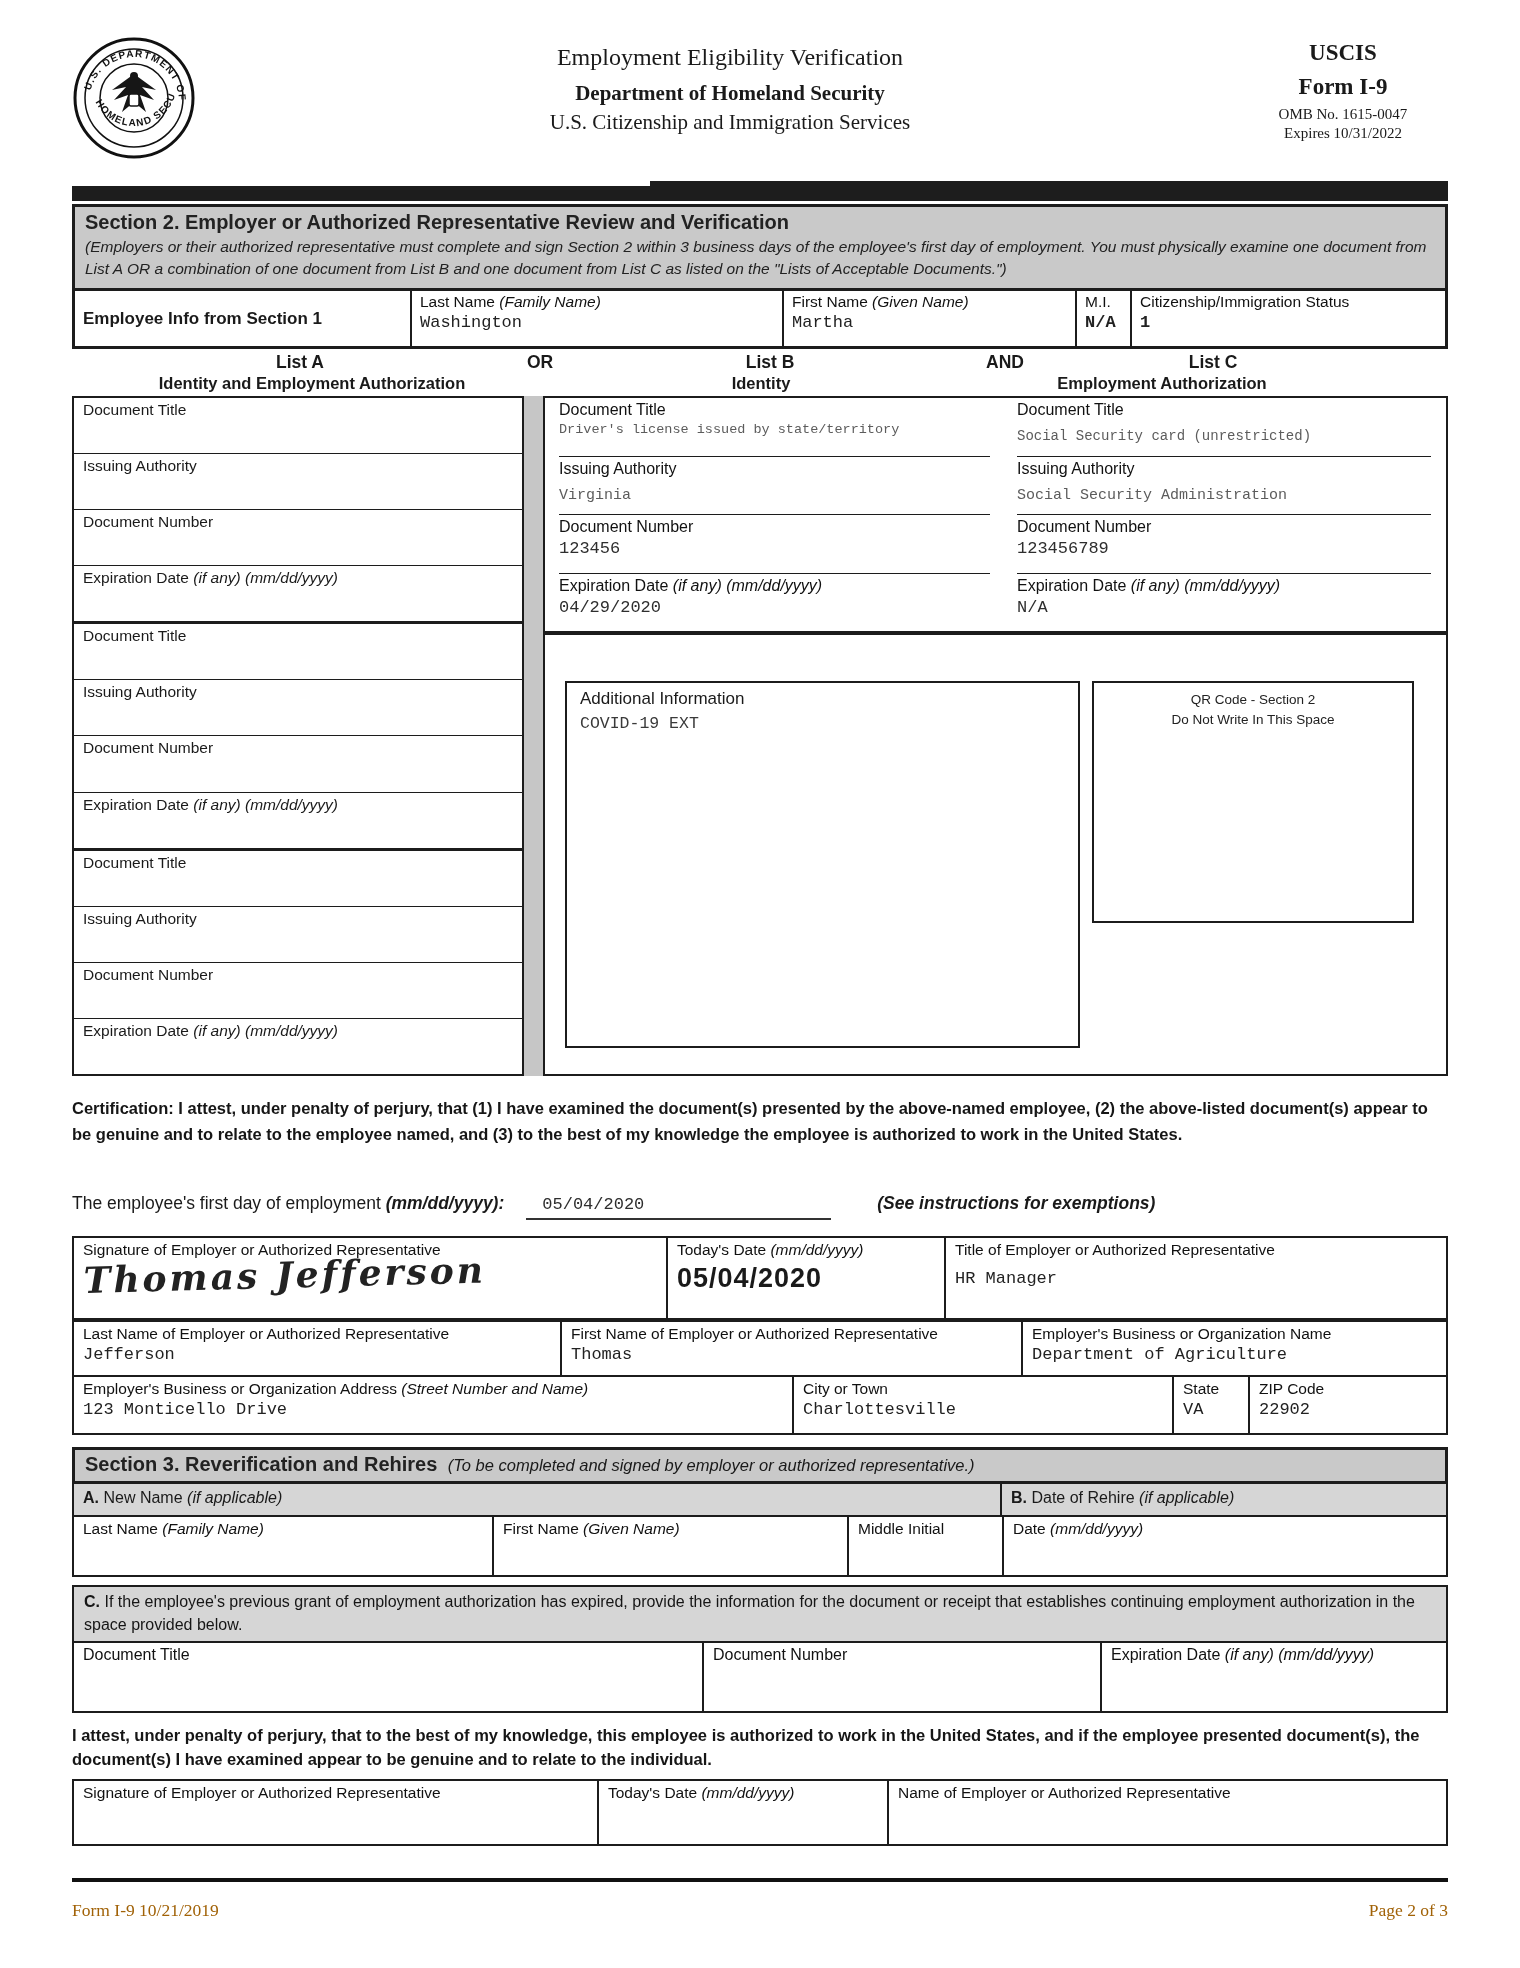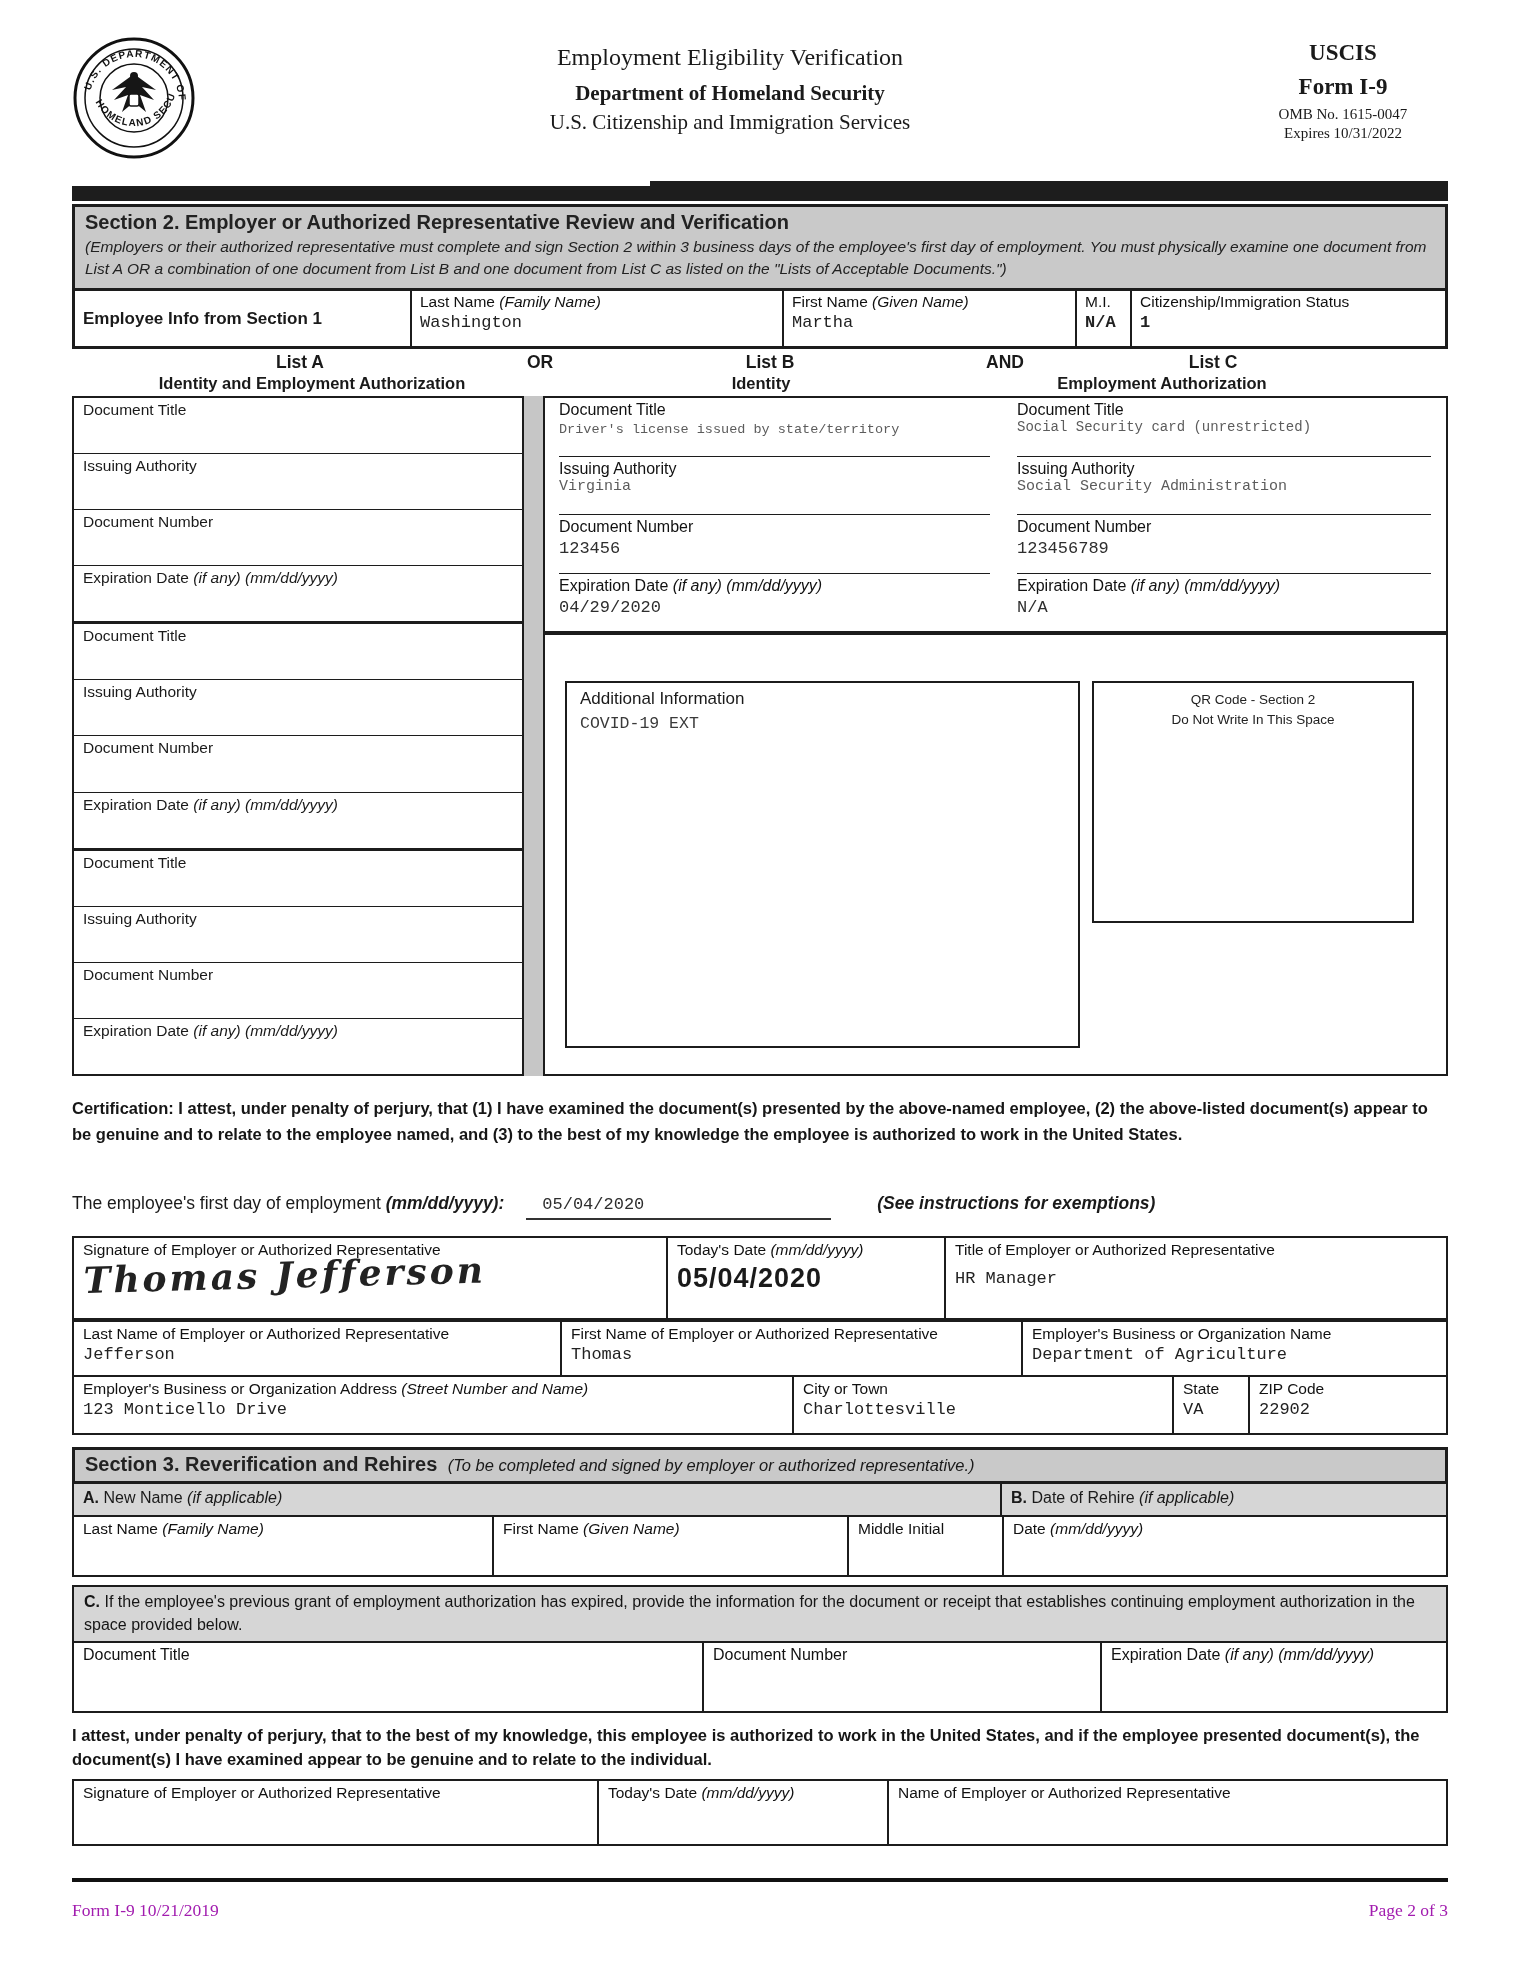--- a/index.html
+++ b/index.html
@@ -53,21 +53,21 @@
   .lacell { flex:1; border-top:1.5px solid #1c1c1c; padding:3px 9px; font-size:15.5px; }
   .lacell:first-child { border-top:none; }
   .graystrip { position:absolute; left:452px; top:0; width:19px; height:680px; background:#c6c6c6; }
   .rightregion { position:absolute; left:471px; top:0; width:905px; height:680px; border:2.5px solid #1c1c1c; background:#fff; }
   .fields { position:absolute; left:0; top:0; width:100%; height:237px; border-bottom:4px solid #1c1c1c; }
   .bcol { position:absolute; left:0; top:0; width:447px; height:100%; padding:0 2px 0 14px; display:flex; flex-direction:column; }
   .ccol { position:absolute; left:447px; top:0; width:455px; height:100%; padding:0 16px 0 25px; display:flex; flex-direction:column; }
   .frow { flex:1; padding-top:3px; }
   .frow + .frow { border-top:1.5px solid #1c1c1c; }
   .fv-light { font-size:13.5px; color:#5c5c5c; margin-top:3px; }
-  .fv-mid   { font-size:15px;   color:#5c5c5c; margin-top:0; }
+  .fv-mid   { font-size:15px;   color:#5c5c5c; margin-top:9px; }
   .fv-dark  { font-size:17px;   color:#2e2e2e; margin-top:3px; }
   .addlbox { position:absolute; left:20px; top:283px; width:515px; height:367px; border:2px solid #1c1c1c; padding:6px 13px; }
   .addl-label { font-size:17px; }
   .addl-val { font-size:16.5px; color:#3a3a3a; margin-top:5px; }
   .qrbox { position:absolute; left:547px; top:283px; width:322px; height:242px; border:2.5px solid #1c1c1c; text-align:center; padding-top:7px; font-size:13.5px; line-height:1.45; color:#222; }
 
   
   .cert { margin-top:20px; font-weight:bold; font-size:16.5px; line-height:1.55; color:#161616; }
   .firstday { margin-top:15px; display:flex; align-items:baseline; font-size:17.5px; }
   .fd-label { font-weight:normal;margin-top:22px; }
@@ -99,21 +99,21 @@
   .namerow { display:flex; border:2.5px solid #1c1c1c; border-top:none; height:60px; background:#fff; }
   .gap8 { height:8px; }
   .cbox { border:2.5px solid #1c1c1c; background:#d6d6d6; padding:4px 10px; font-size:16px; line-height:1.42; color:#161616; }
   .crow { display:flex; border:2.5px solid #1c1c1c; border-top:none; height:70px; background:#fff; }
   .attest { margin-top:10px; font-weight:bold; font-size:16.5px; line-height:1.5; color:#161616; }
   .finalrow { display:flex; border:2.5px solid #1c1c1c; margin-top:7px; height:67px; background:#fff; }
 
   
   .footrule { margin-top:32px; border-top:4px solid #111; }
   .footer { display:flex; justify-content:space-between; margin-top:18px;
-            font-family:"Liberation Serif", serif; font-size:17.5px; color:#a21caf; }
+            font-family:"Liberation Serif", serif; font-size:17.5px; color:#a16207; }
 </style>
 </head>
 <body>
 
 <div class="page">
   <div class="content">
 
     <div class="hdr">
       <div class="seal-wrap">
         <svg width="124" height="124" viewBox="0 0 124 124">

